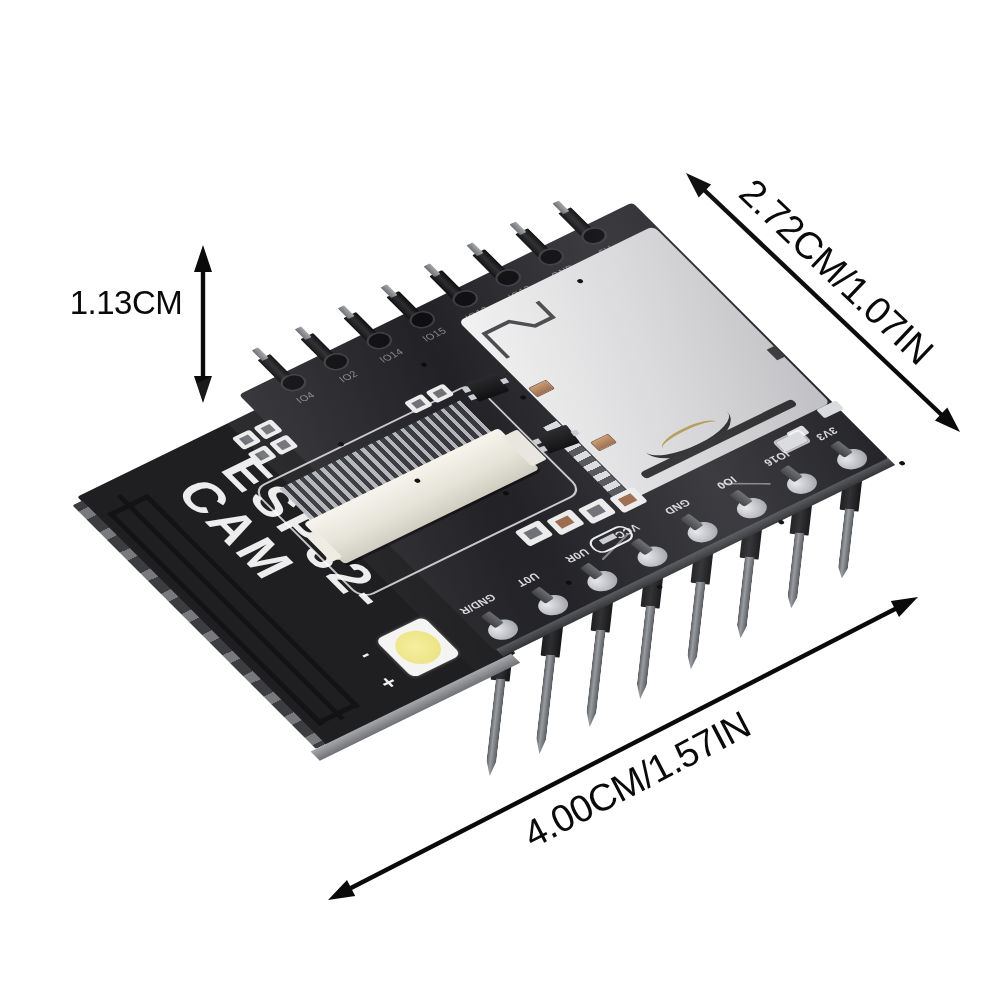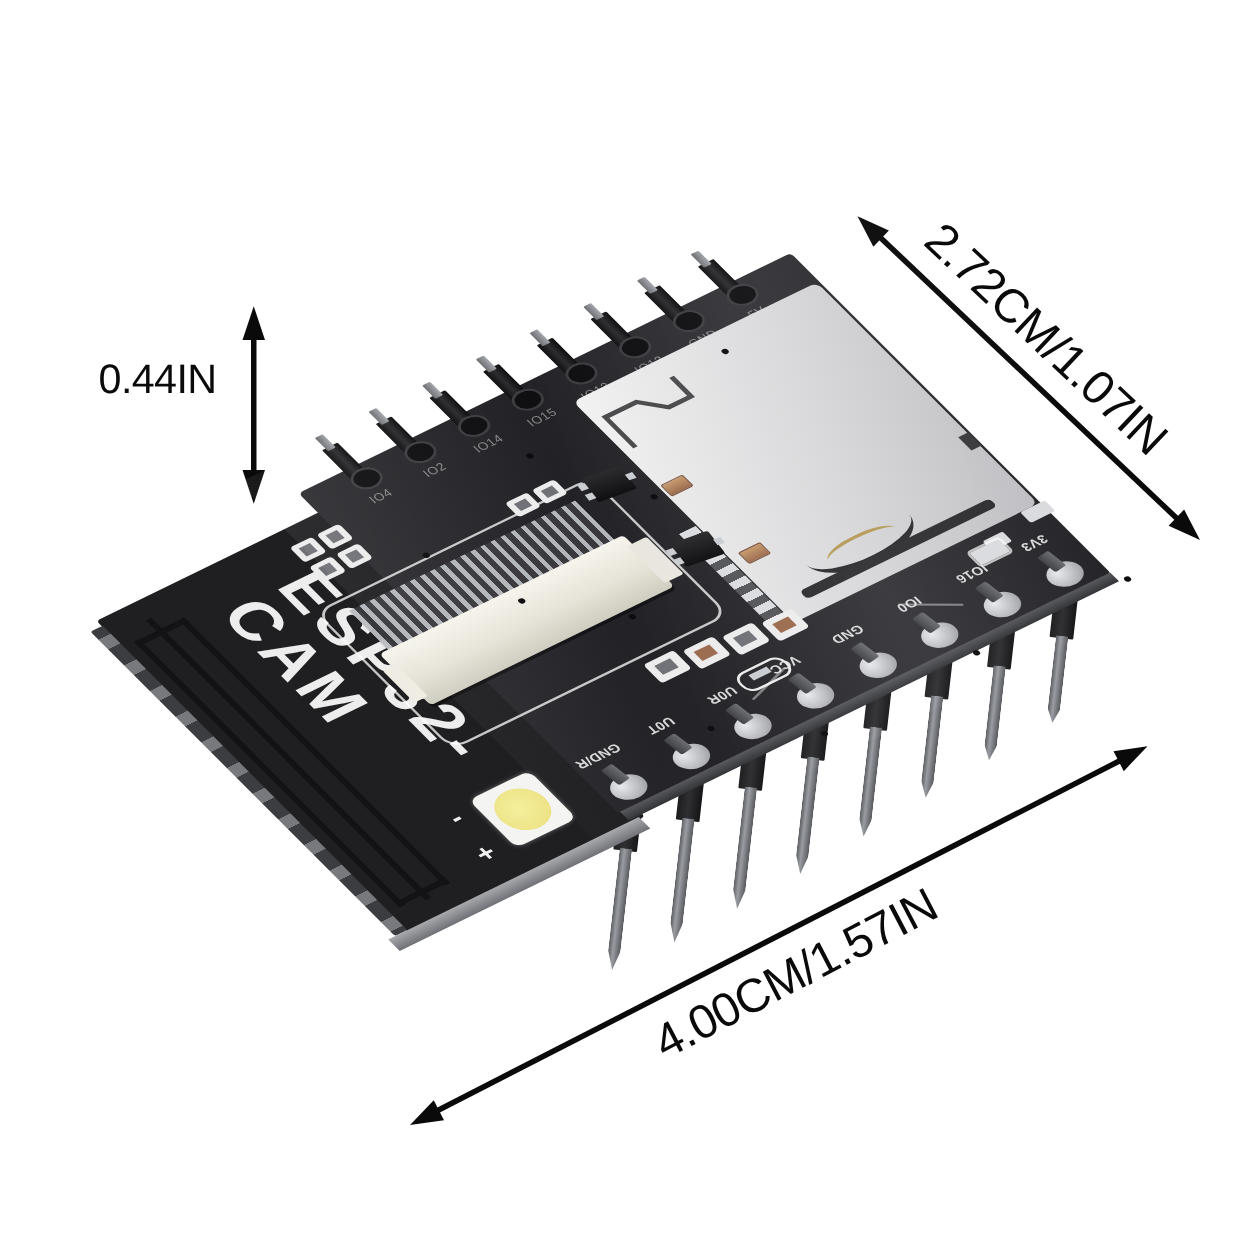--- a/index.html
+++ b/index.html
@@ -108,21 +108,21 @@
       <polygon points="960,432 934.9,420.6 947.3,407.6" stroke="none"></polygon>
     </g>
     <g fill="#0a0a0a" stroke="#0a0a0a">
       <line x1="349" y1="889" x2="897" y2="608" stroke-width="4.4"></line>
       <polygon points="328,900 355.2,896.1 347,880.1" stroke="none"></polygon>
       <polygon points="918,597 899,616.9 890.8,600.9" stroke="none"></polygon>
     </g>
   </svg>
 
   <div class="dim-label" id="dim-height">
-    <div>0.44IN</div>
+    <div>1.13CM</div>
   </div>
   <div class="dim-label" id="dim-diagonal">2.72CM/1.07IN</div>
   <div class="dim-label" id="dim-length">4.00CM/1.57IN</div>
 
   <div class="hpin" style="left:496px;top:633px;height:150px">
       <div class="hp-black"></div>
       <div class="hp-metal" style="height:98px"></div>
     </div>
   <div class="hpin" style="left:546px;top:609px;height:152px">
       <div class="hp-black"></div>

